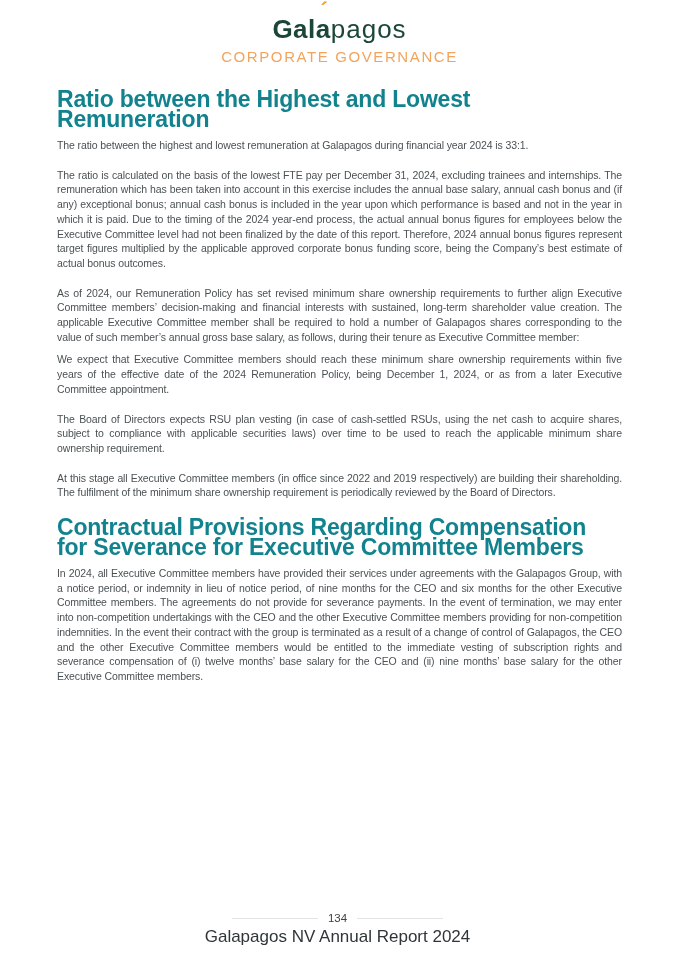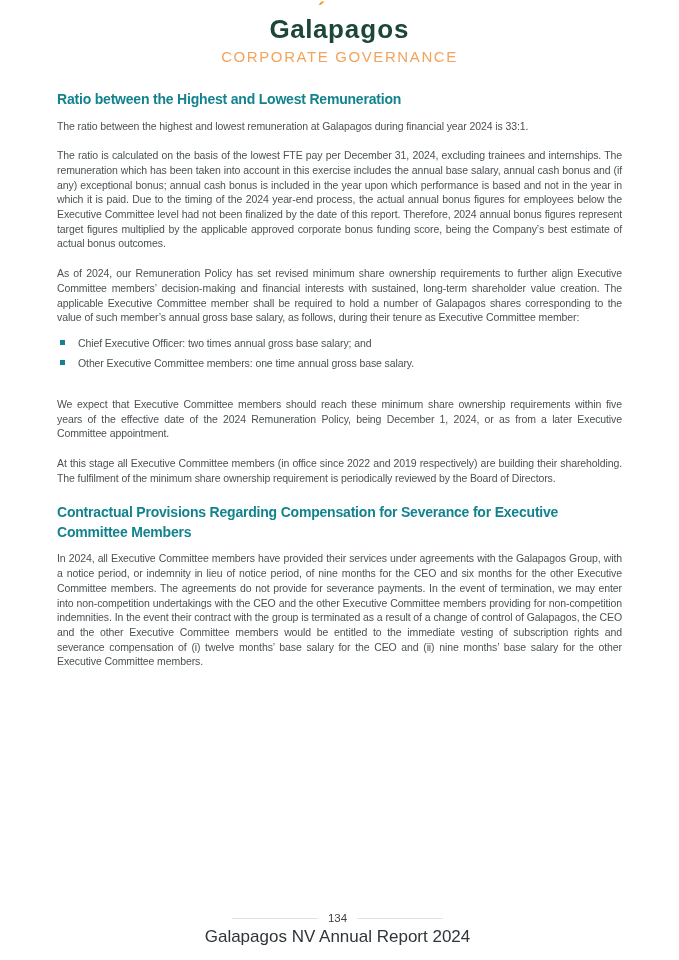--- a/index.html
+++ b/index.html
@@ -20,35 +20,35 @@
   }
   .page{position:absolute;inset:0;}
 
   
   .header{text-align:center;padding-top:15px;}
   .wordmark{
     font-size:26px;line-height:28px;color:var(--green);
     letter-spacing:0.5px;
   }
   .wm-bold{font-weight:700;}
-  .wm-light{font-weight:700;letter-spacing:1px;}
+  .wm-light{font-weight:400;letter-spacing:1px;}
   .wm-a{position:relative;display:inline-block;}
   .wm-accent{
     position:absolute;left:58%;top:-9px;transform:translateX(-50%);
     color:var(--accent_orange);font-weight:700;font-size:22px;line-height:10px;
   }
   .subtitle{
     margin-top:5px;font-size:15px;letter-spacing:1.6px;
     color:var(--orange);
   }
 
   
   .content{margin:0 57px;}
   .section-heading{
-    font-size:14px;line-height:19.5px;font-weight:700;
+    font-size:23px;line-height:19.5px;font-weight:700;
     color:var(--teal);letter-spacing:-0.2px;
     margin:18px 0 9px 0;
   }
   .section-heading.first{margin-top:25px;}
   .body-p{
     font-size:10.5px;line-height:14.7px;letter-spacing:-0.1px;
     color:var(--text);text-align:justify;
     margin:4px 0 15px 0;
   }
   .bullets{list-style:none;margin:2px 0 24px 0;padding:0;}
@@ -82,25 +82,22 @@
   <main class="content">
 
     <section>
       <h1 class="section-heading first">Ratio between the Highest and Lowest Remuneration</h1>
       <p class="body-p">The ratio between the highest and lowest remuneration at Galapagos during financial year 2024 is 33:1.</p>
       <p class="body-p">The ratio is calculated on the basis of the lowest FTE pay per December 31, 2024, excluding trainees and internships. The remuneration which has been taken into account in this exercise includes the annual base salary, annual cash bonus and (if any) exceptional bonus; annual cash bonus is included in the year upon which performance is based and not in the year in which it is paid. Due to the timing of the 2024 year-end process, the actual annual bonus figures for employees below the Executive Committee level had not been finalized by the date of this report. Therefore, 2024 annual bonus figures represent target figures multiplied by the applicable approved corporate bonus funding score, being the Company’s best estimate of actual bonus outcomes.</p>
     </section>
 
     <section>
       <p class="body-p" style="margin-bottom:8px;">As of 2024, our Remuneration Policy has set revised minimum share ownership requirements to further align Executive Committee members’ decision-making and financial interests with sustained, long-term shareholder value creation. The applicable Executive Committee member shall be required to hold a number of Galapagos shares corresponding to the value of such member’s annual gross base salary, as follows, during their tenure as Executive Committee member:</p>
-      <ul class="bullets">
-        <li><span class="bullet-sq"></span><span>Chief Executive Officer: two times annual gross base salary; and</span></li>
-        <li><span class="bullet-sq"></span><span>Other Executive Committee members: one time annual gross base salary.</span></li>
-      </ul>
       <p class="body-p">We expect that Executive Committee members should reach these minimum share ownership requirements within five years of the effective date of the 2024 Remuneration Policy, being December 1, 2024, or as from a later Executive Committee appointment.</p>
+      <p class="body-p">The Board of Directors expects RSU plan vesting (in case of cash-settled RSUs, using the net cash to acquire shares, subject to compliance with applicable securities laws) over time to be used to reach the applicable minimum share ownership requirement.</p>
       <p class="body-p">At this stage all Executive Committee members (in office since 2022 and 2019 respectively) are building their shareholding. The fulfilment of the minimum share ownership requirement is periodically reviewed by the Board of Directors.</p>
     </section>
 
     <section>
       <h1 class="section-heading">Contractual Provisions Regarding Compensation for Severance for Executive Committee Members</h1>
       <p class="body-p">In 2024, all Executive Committee members have provided their services under agreements with the Galapagos Group, with a notice period, or indemnity in lieu of notice period, of nine months for the CEO and six months for the other Executive Committee members. The agreements do not provide for severance payments. In the event of termination, we may enter into non-competition undertakings with the CEO and the other Executive Committee members providing for non-competition indemnities. In the event their contract with the group is terminated as a result of a change of control of Galapagos, the CEO and the other Executive Committee members would be entitled to the immediate vesting of subscription rights and severance compensation of (i) twelve months’ base salary for the CEO and (ii) nine months’ base salary for the other Executive Committee members.</p>
     </section>
 
   </main>
 

